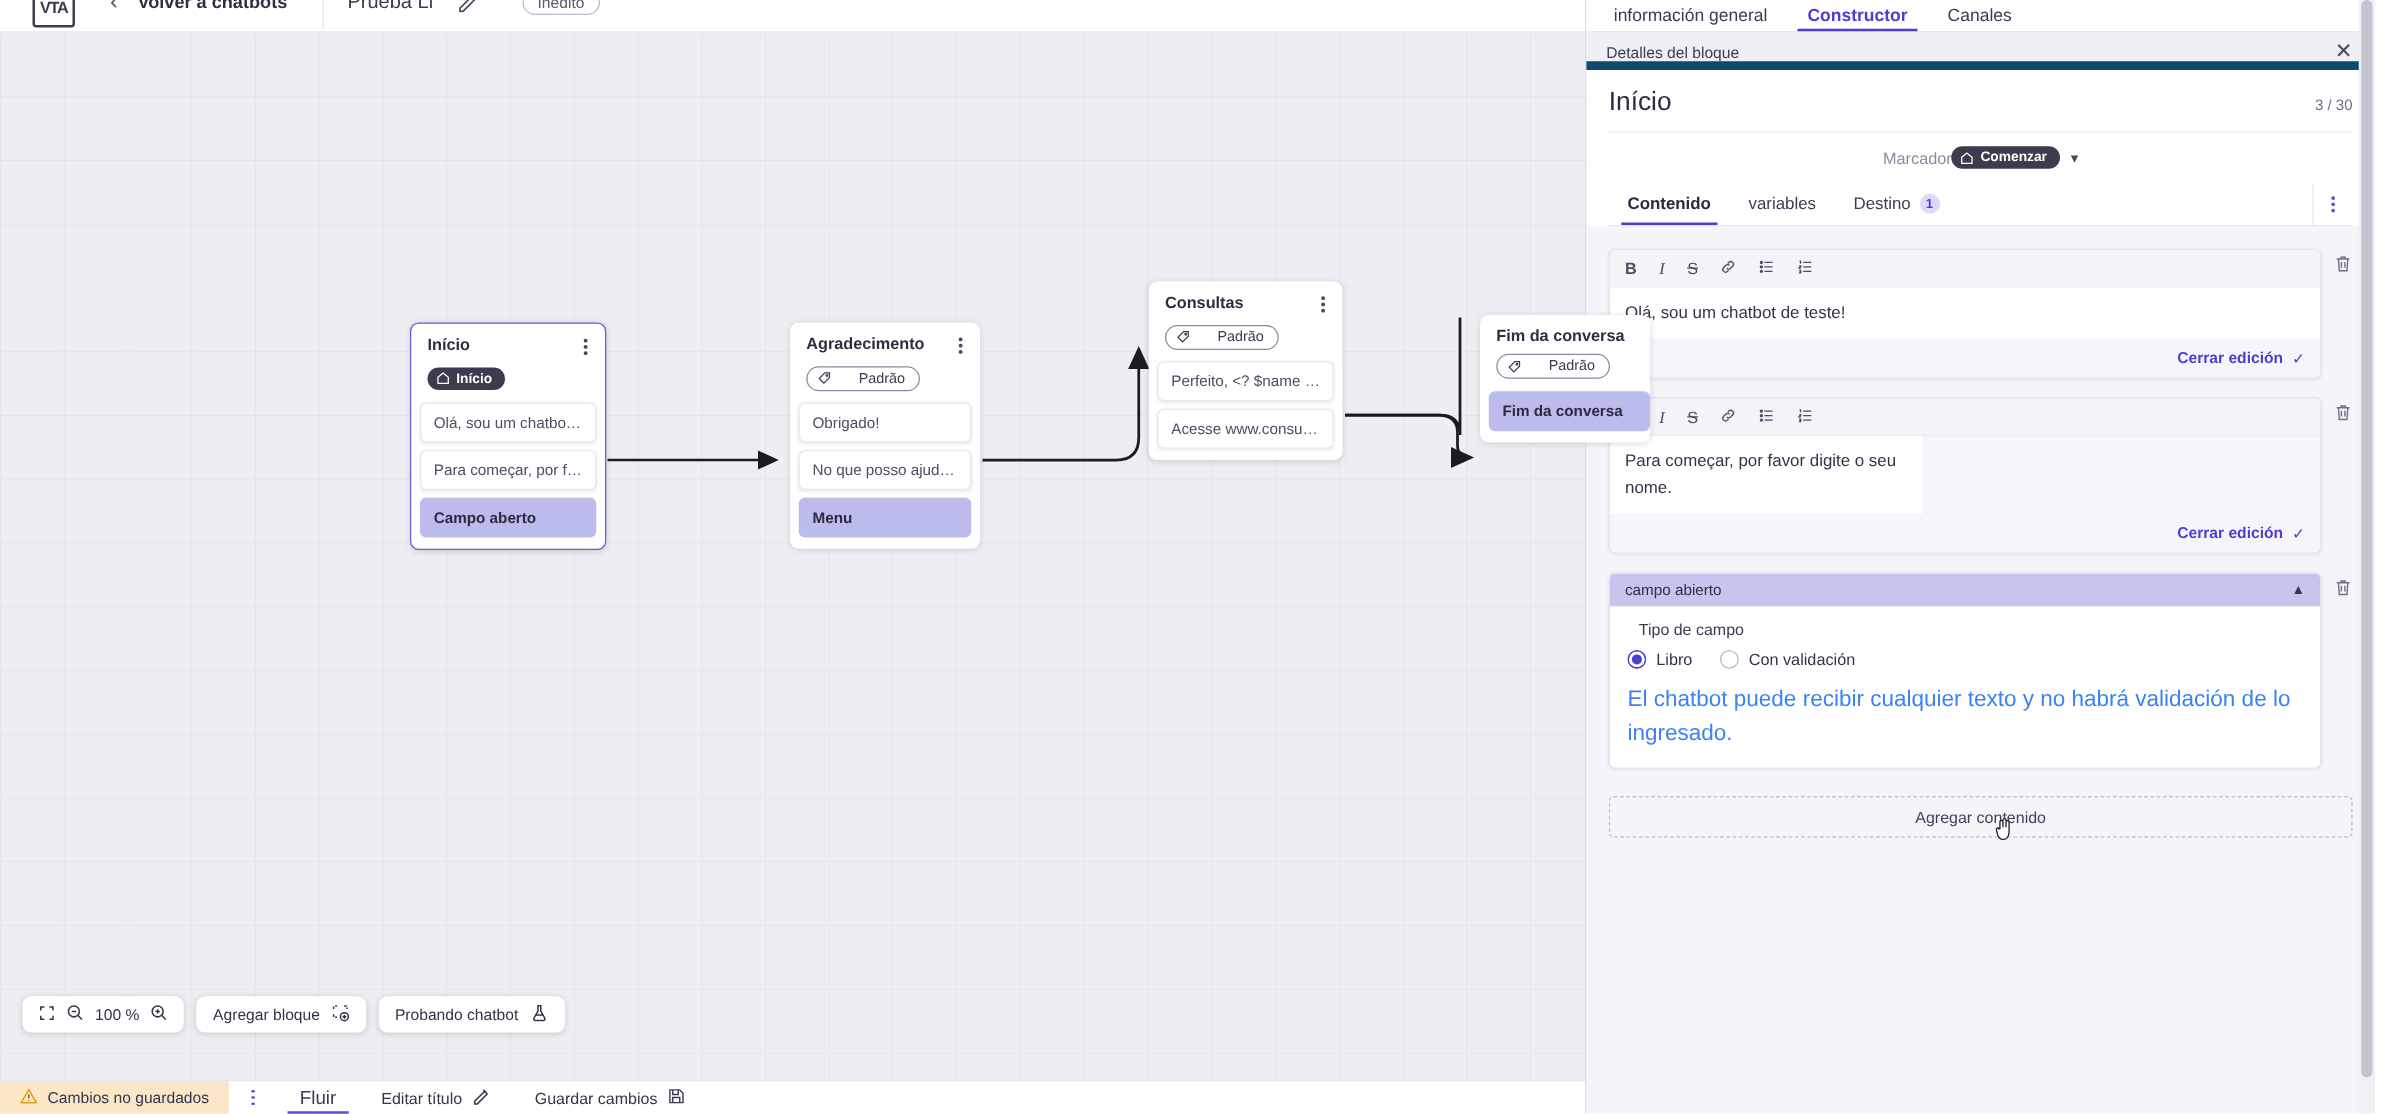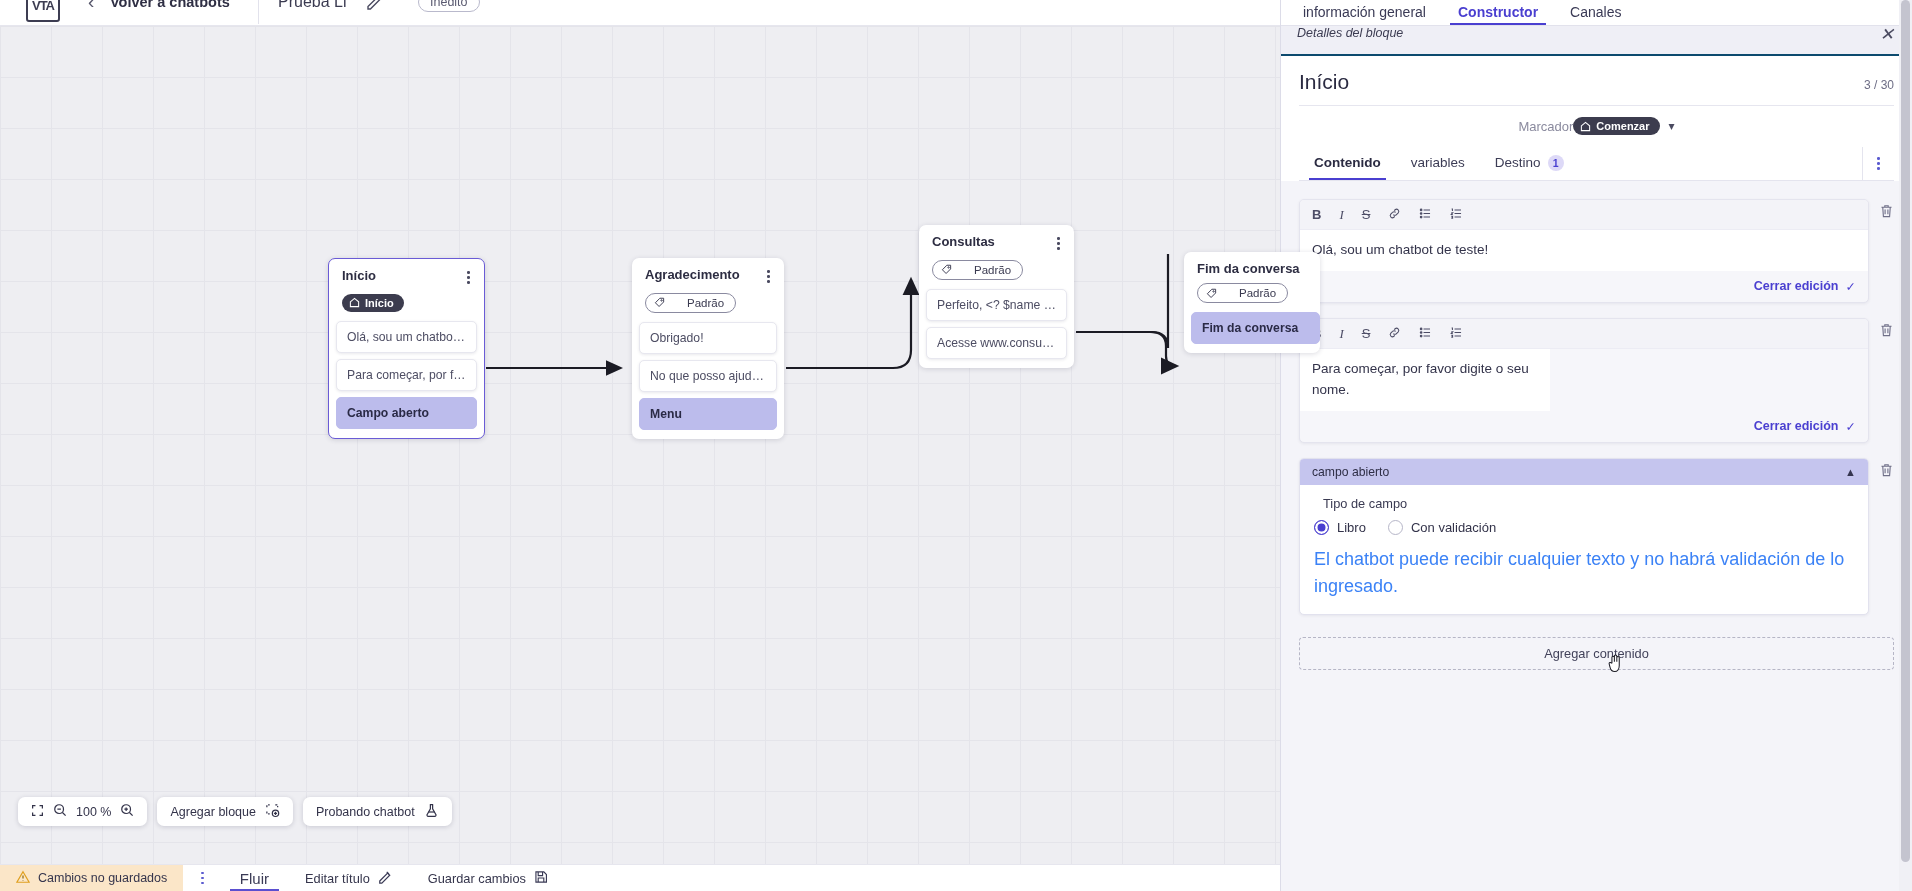--- a/index.html
+++ b/index.html
@@ -126,40 +126,39 @@
   .sb-tab.active::after {
     content: ""; position: absolute; left: 8px; right: 8px; bottom: 0; height: 2.5px; background: #5b4fd0;
   }
   .sb-item {
     display: flex; align-items: center; gap: 8px; padding: 0 18px;
     font-size: 12.8px; color: #35354c; cursor: pointer; white-space: nowrap;
   }
 
   
   .rpanel {
-    position: absolute; right: 0; top: 0; width: 632px; height: 891px;
+    position: absolute; right: 12px; top: 0; width: 632px; height: 891px;
     background: #f4f4f9; border-left: 1px solid #dcdce8; overflow: hidden;
   }
   .rtabs {
     height: 26px; background: #fff; border-bottom: 1px solid #e2e2ec;
     display: flex; align-items: flex-end; padding-left: 8px; gap: 4px;
   }
   .rtab {
     position: relative; padding: 0 14px 5px; font-size: 14px; color: #3a3a55;
     cursor: pointer; white-space: nowrap;
   }
   .rtab.active { color: #4a3fd0; font-weight: bold; }
   .rtab.active::after {
     content: ""; position: absolute; left: 6px; right: 6px; bottom: 0; height: 2.5px; background: #4a3fd0;
   }
   .rsubbar {
-    height: 30px; background: #efeff6; border-bottom: 2px solid #0c4a6e;
-    display: flex; align-items: flex-start; justify-content: space-between;
+    height: 30px; background: #efeff6; border-bottom: 7px solid #0c4a6e;
+    display: flex; align-items: flex-end; justify-content: space-between;
     padding: 0 18px 0 16px;
-    font-style: italic;
   }
   .rsub-title { font-size: 12.5px; color: #3c3c52; }
   .close-x { font-size: 17px; color: #4a4a60; cursor: pointer; line-height: 1; }
 
   .rcard { background: #fff; padding: 14px 18px 0 18px; }
   .rhead { display: flex; align-items: baseline; justify-content: space-between; }
   .rhead h1 { font-size: 21px; font-weight: normal; color: #2b2b42; }
   .rcount { font-size: 12px; color: #6d6d85; }
   .rrule { height: 1px; background: #e6e6ef; margin: 11px 0 0; }
   .marker-row {

